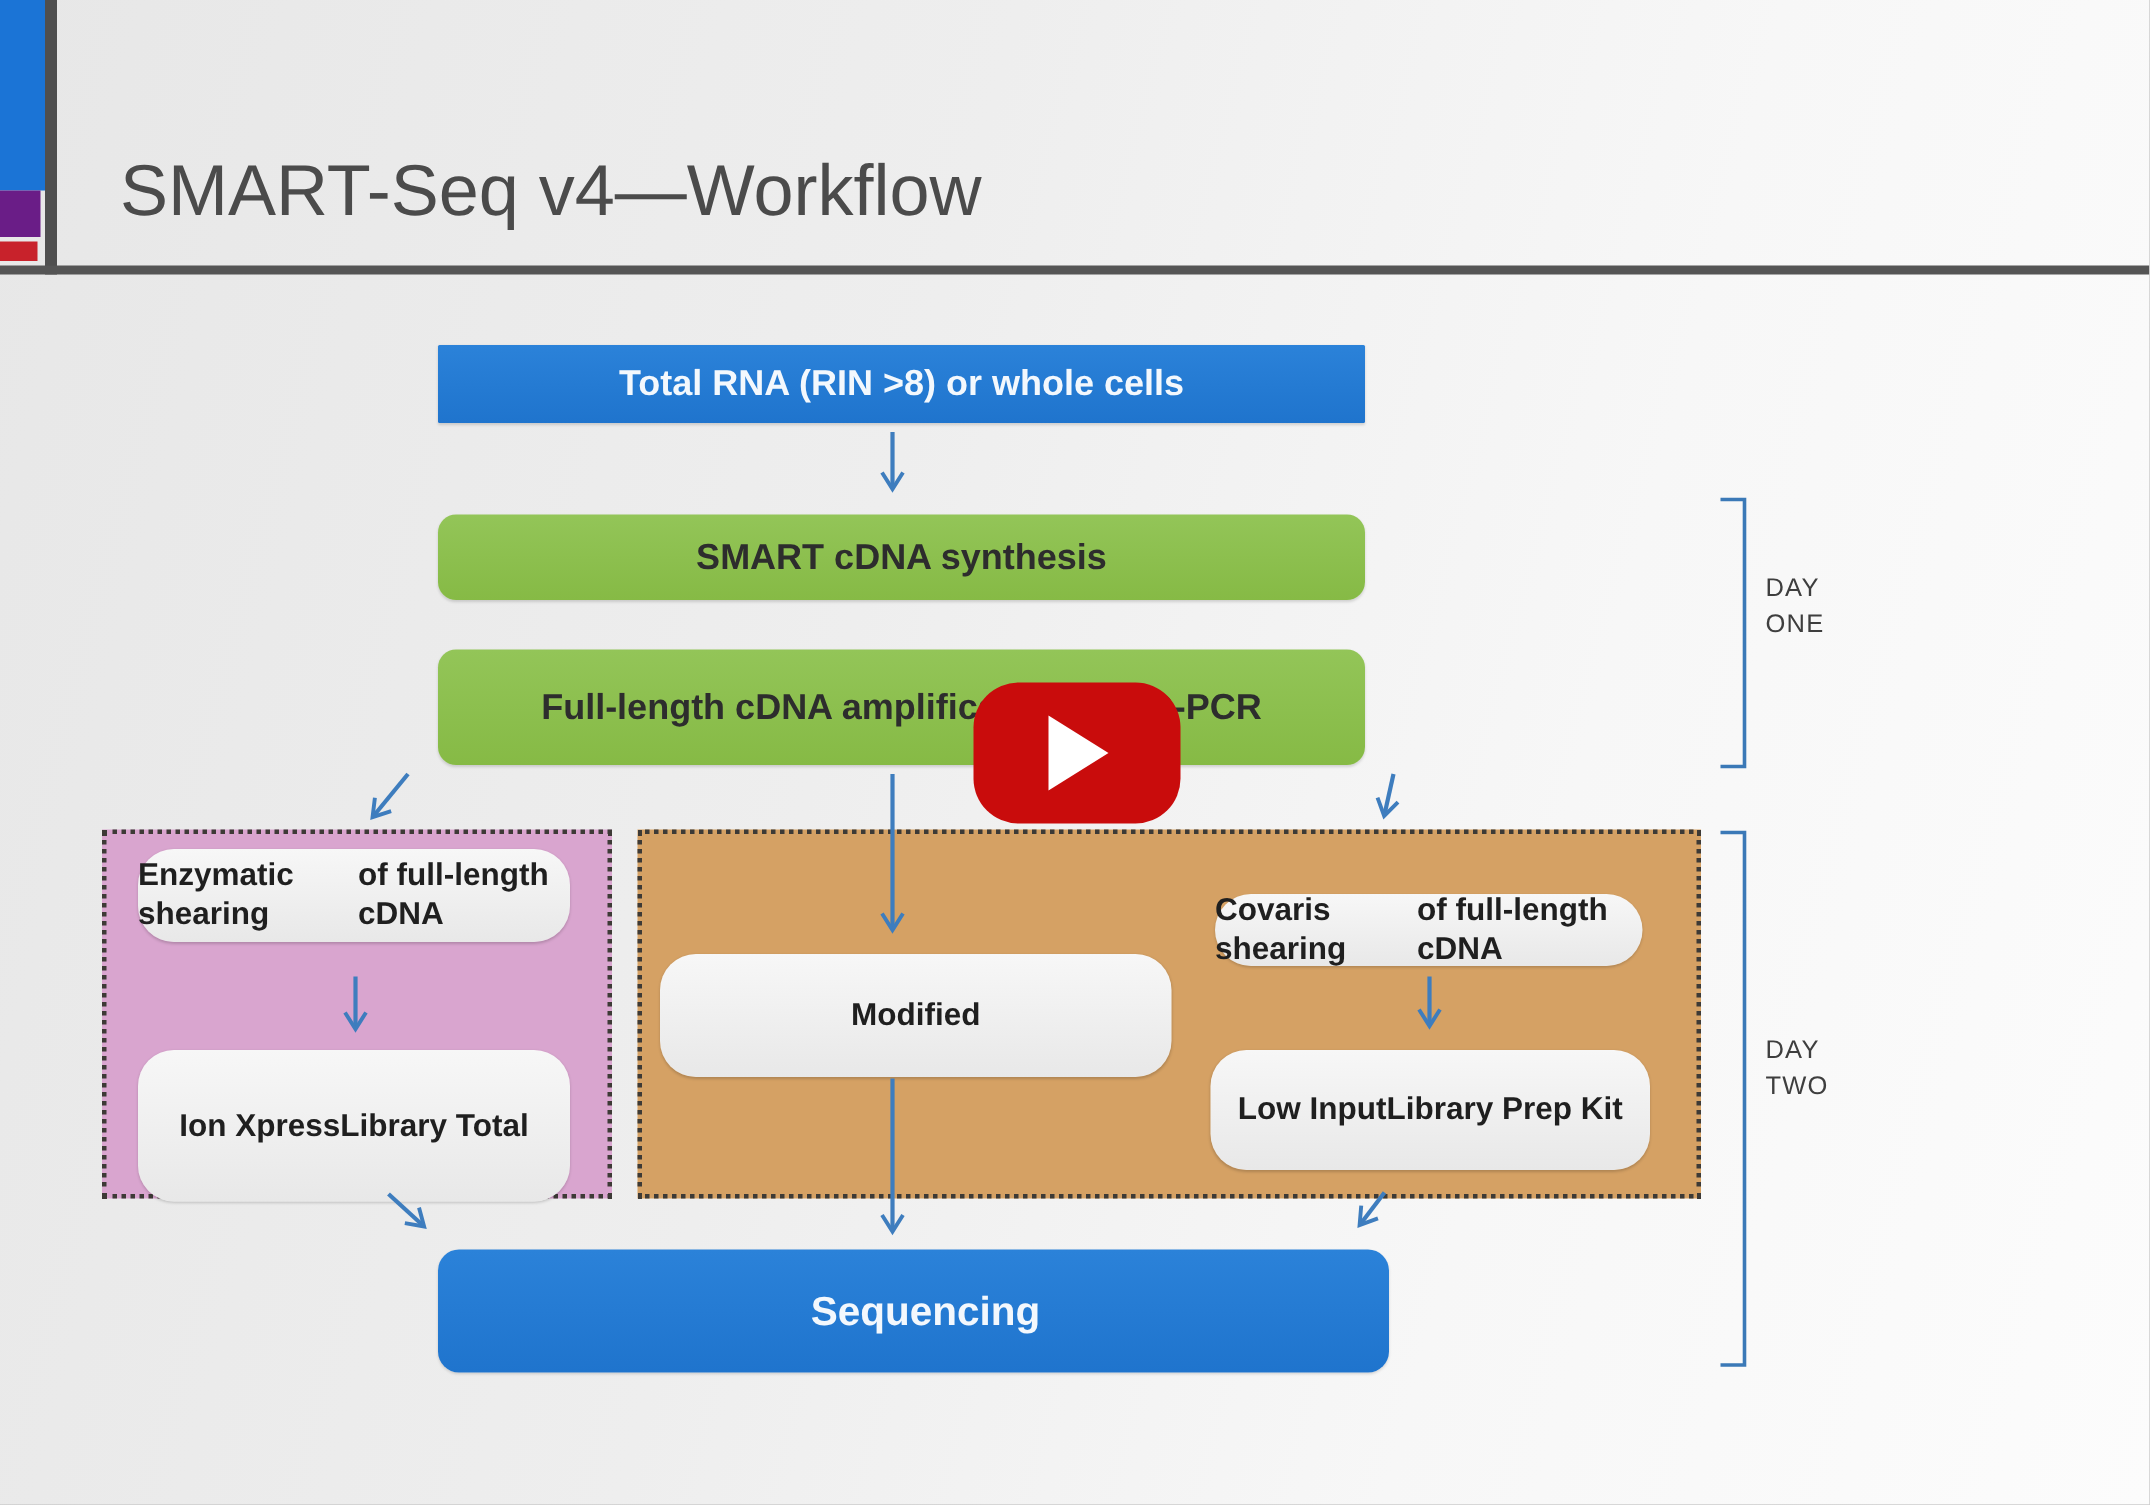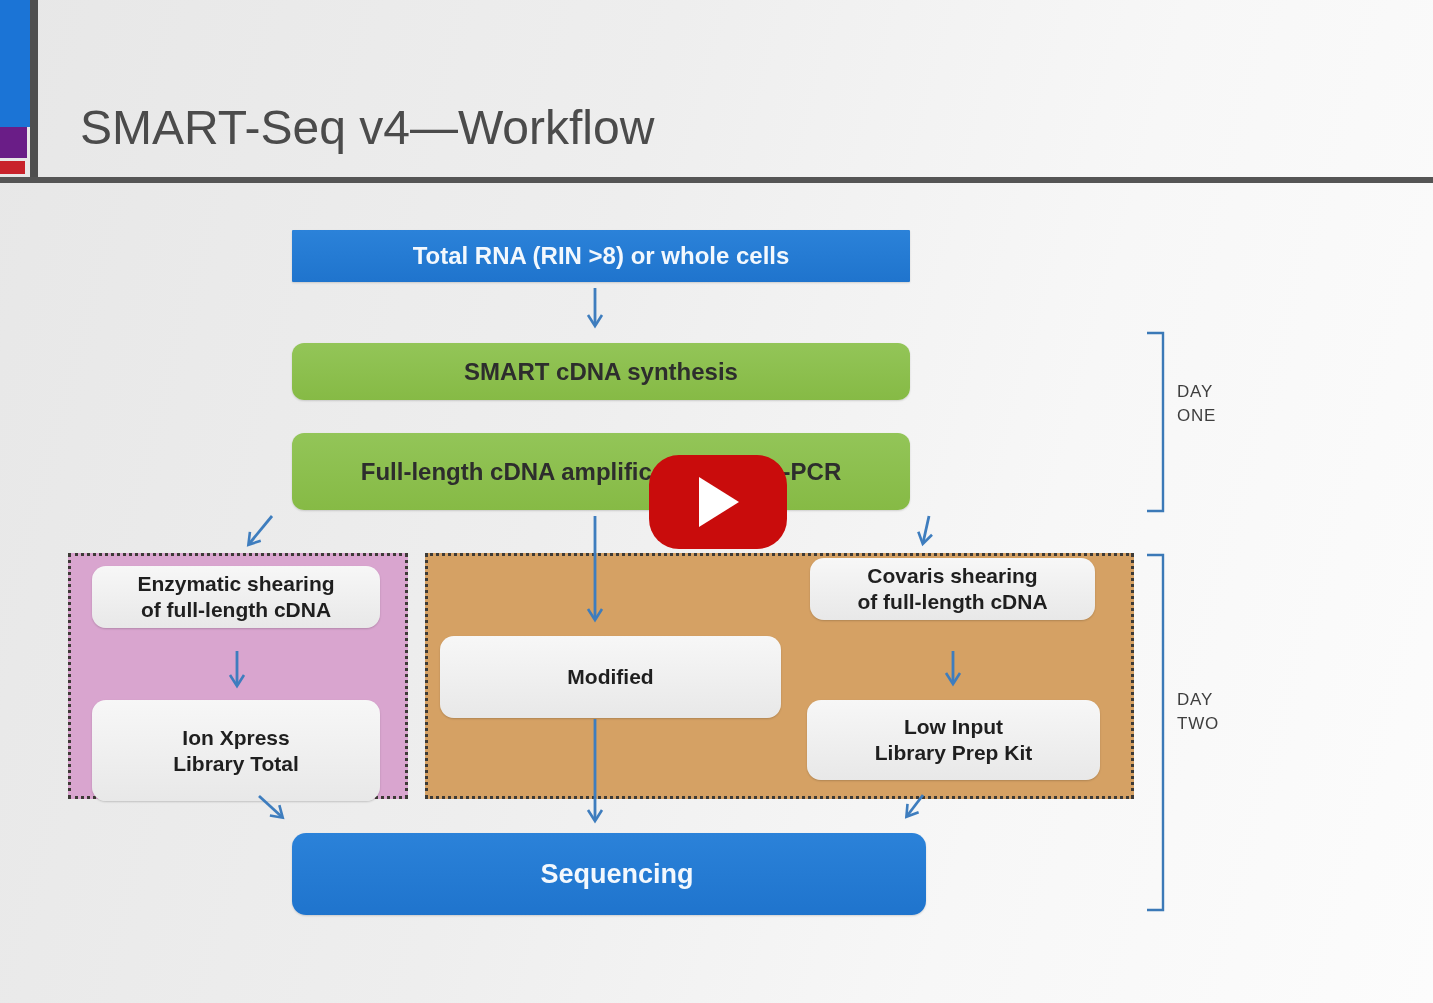--- a/index.html
+++ b/index.html
@@ -32,29 +32,29 @@
   .box--green{background:linear-gradient(#93c558,#86ba45);color:#2d2d2d;border-radius:12px;}
   .box-total{left:292px;top:230px;width:618px;height:52px;font-size:24px;}
   .box-smart{left:292px;top:343px;width:618px;height:57px;font-size:24px;}
   .box-ampl{left:292px;top:433px;width:618px;height:77px;font-size:24px;}
   .box-seq{left:292px;top:833px;width:618px;height:82px;font-size:27px;border-radius:14px;padding-left:16px;}
   
   .panel{position:absolute;border:3px dotted #3d3a36;z-index:1;}
   .panel-pink{left:68px;top:553px;width:334px;height:240px;background:#d9a5cf;}
   .panel-tan{left:425px;top:553px;width:703px;height:240px;background:#d5a164;}
   .innerbox{
-    position:absolute;display:flex;flex-direction:column;align-items:center;justify-content:center;
-    background:linear-gradient(#f7f7f7,#e8e8e8);border-radius:14px;
-    font-weight:bold;color:#1f1f1f;font-size:21px;line-height:26px;text-align:center;
+    position:absolute;display:flex;flex-direction:row;align-items:center;justify-content:center;
+    background:linear-gradient(#f7f7f7,#e8e8e8);border-radius:24px;
+    font-weight:bold;color:#1f1f1f;font-size:21px;line-height:26px;text-align:left;
     z-index:3;box-shadow:0 1px 2px rgba(0,0,0,.18);
   }
   .ib-enzymatic{left:92px;top:566px;width:288px;height:62px;}
   .ib-ion{left:92px;top:700px;width:288px;height:101px;}
   .ib-modified{left:440px;top:636px;width:341px;height:82px;}
-  .ib-covaris{left:810px;top:558px;width:285px;height:62px;}
+  .ib-covaris{left:810px;top:596px;width:285px;height:48px;}
   .ib-lowinput{left:807px;top:700px;width:293px;height:80px;}
   .ib-modified sup{font-size:12px;vertical-align:super;line-height:0;}
   
   .play-btn{
     position:absolute;left:649px;top:455px;width:138px;height:94px;
     background:#c90c0c;border-radius:30px;z-index:10;
     display:flex;align-items:center;justify-content:center;cursor:pointer;
   }
   
   .overlay{position:absolute;left:0;top:0;z-index:5;pointer-events:none;}

